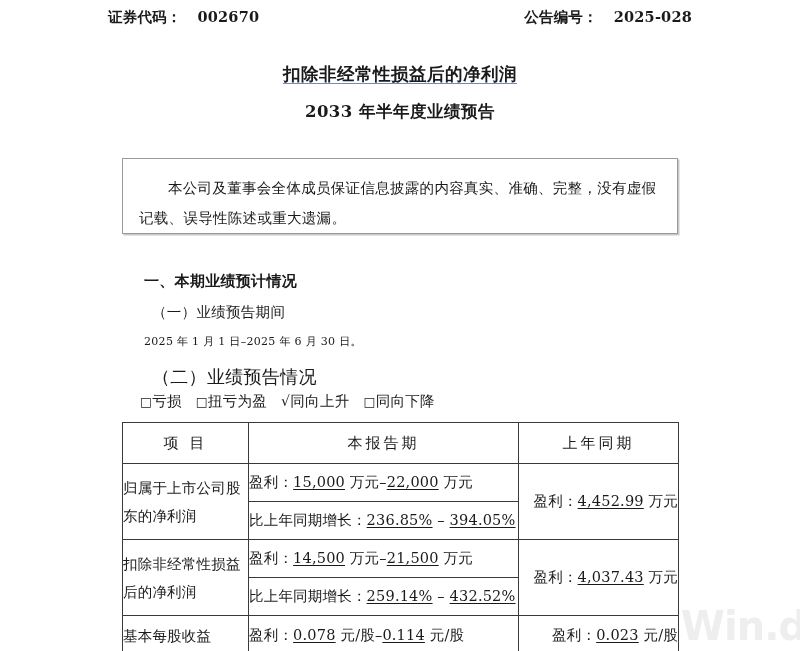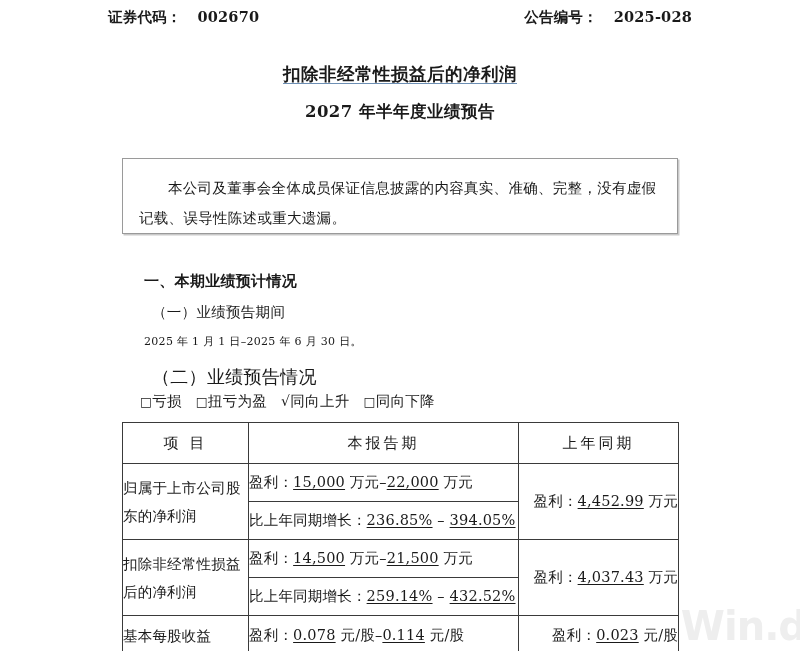--- a/index.html
+++ b/index.html
@@ -215,21 +215,21 @@
     <span class="hdr-label">证券代码：</span><span class="hdr-value">002670</span>
   </div>
   <div class="hdr-item">
     <span class="hdr-label">公告编号：</span><span class="hdr-value">2025-028</span>
   </div>
 </div>
 
 <div class="company-title">
   <span>扣除非经常性损益后的净利润</span>
 </div>
-<div class="report-title">2027 年半年度业绩预告</div>
+<div class="report-title">2033 年半年度业绩预告</div>
 
 <div class="disclaimer">
   <p>本公司及董事会全体成员保证信息披露的内容真实、准确、完整，没有虚假记载、误导性陈述或重大遗漏。</p>
 </div>
 
 <div class="sec-h1">一、本期业绩预计情况</div>
 <div class="sub-h1">（一）业绩预告期间</div>
 <div class="period-line">2025 年 1 月 1 日–2025 年 6 月 30 日。</div>
 <div class="sub-h2">（二）业绩预告情况</div>
 

